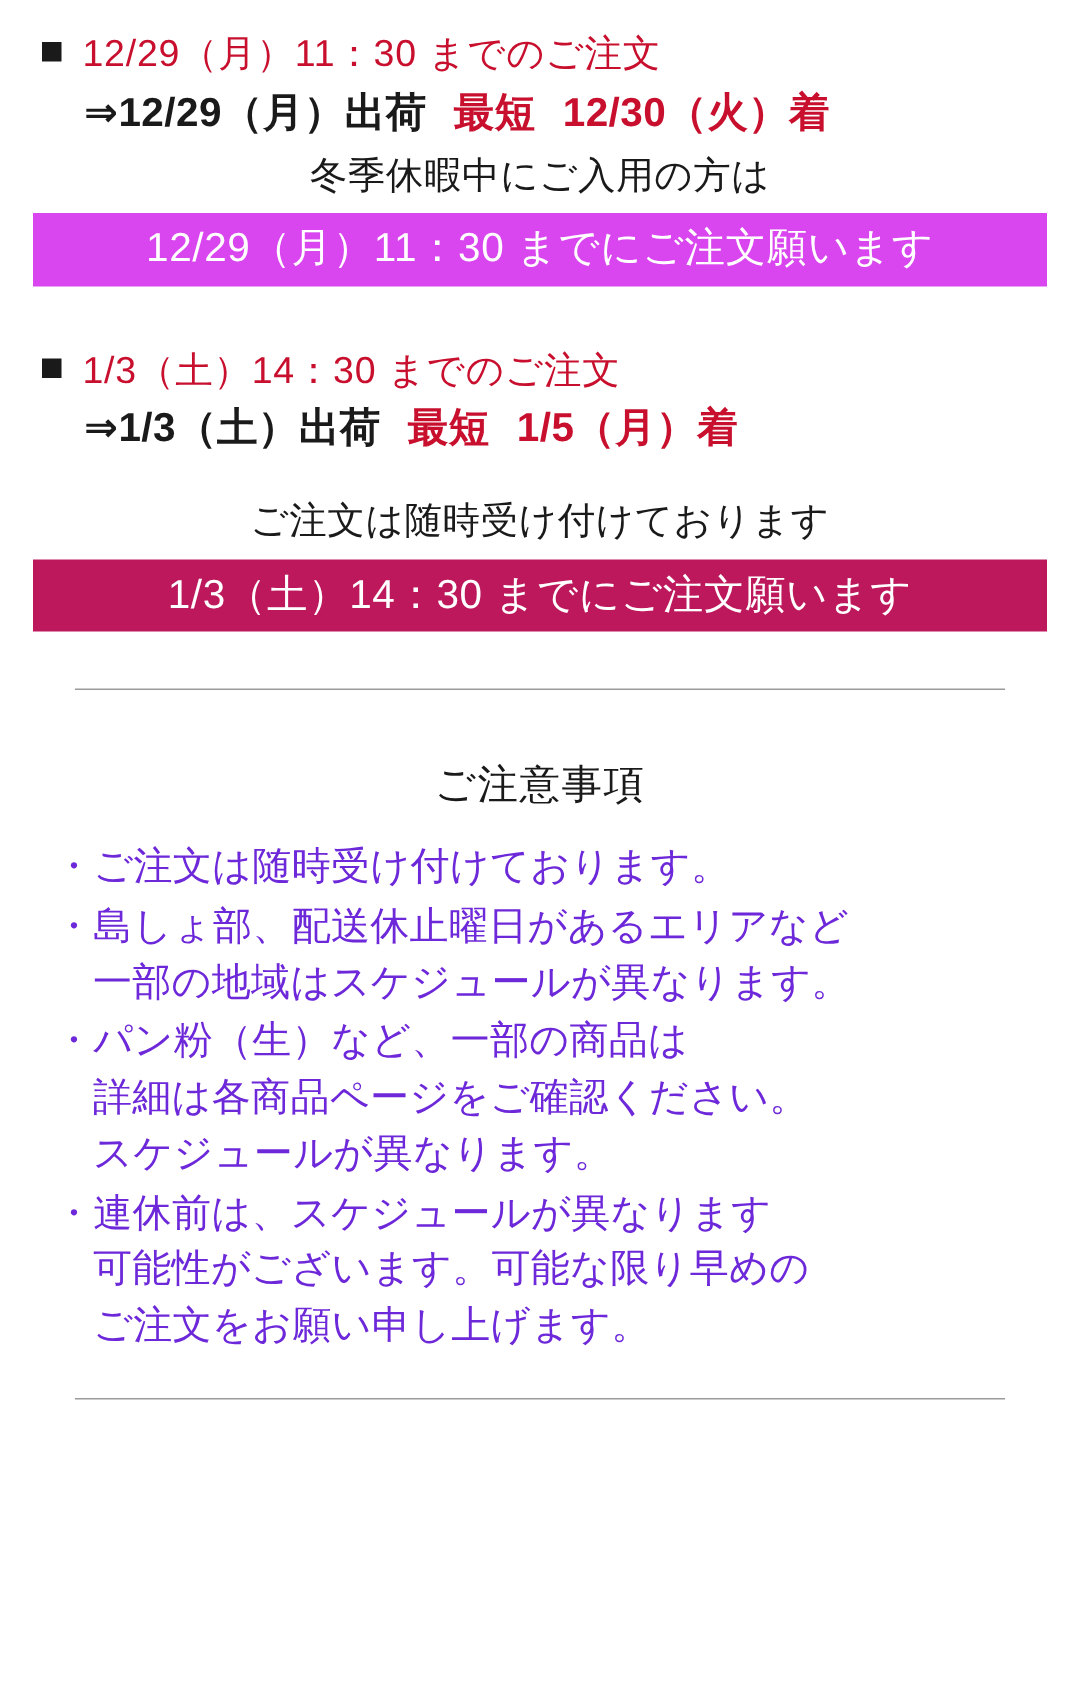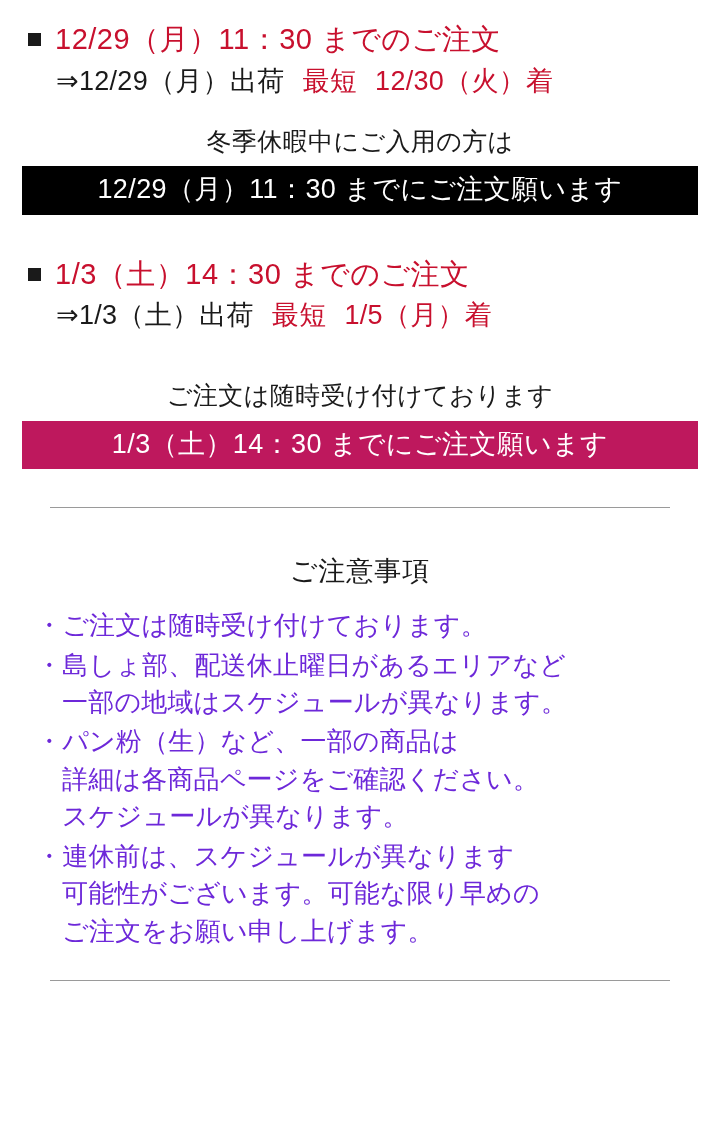--- a/index.html
+++ b/index.html
@@ -22,21 +22,21 @@
     padding: 18px 22px 0 22px;
   }
 
   
   .block {
     margin-bottom: 2px;
   }
   .bullet-line {
     display: flex;
     align-items: baseline;
-    font-size: 29px;
+    font-size: 25px;
     line-height: 1.5;
     letter-spacing: 0.5px;
     color: #c8102e;
     padding-left: 6px;
   }
   .sq {
     width: 13px;
     height: 13px;
     background: #1a1a1a;
     display: inline-block;
@@ -49,46 +49,47 @@
     white-space: nowrap;
   }
 
   .arrow-line {
     font-size: 27px;
     line-height: 1.45;
     color: #1a1a1a;
     padding-left: 34px;
     white-space: nowrap;
     letter-spacing: 0.3px;
+    font-weight: bold;
   }
   .arrow-line .red {
     color: #c8102e;
   }
   .gap-s { display:inline-block; width: 18px; }
 
   .note-center {
     text-align: center;
     font-size: 25px;
     line-height: 1.5;
     color: #1a1a1a;
-    margin-top: 22px;
+    margin-top: 4px;
     margin-bottom: 6px;
     letter-spacing: 0.4px;
   }
 
   .banner {
     color: #ffffff;
     font-size: 27px;
     text-align: center;
     padding: 7px 0 9px 0;
     letter-spacing: 0.4px;
     line-height: 1.2;
     white-space: nowrap;
   }
-  .banner-red { background: #000000; }
+  .banner-red { background: #d946ef; }
   .banner-navy { background: #be185d; }
   .spacer-20 { height: 20px; }
   .spacer-36 { height: 36px; }
 
   
   .divider {
     border: none;
     border-top: 1px solid #9a9a9a;
     margin: 38px 28px 34px 28px;
   }

